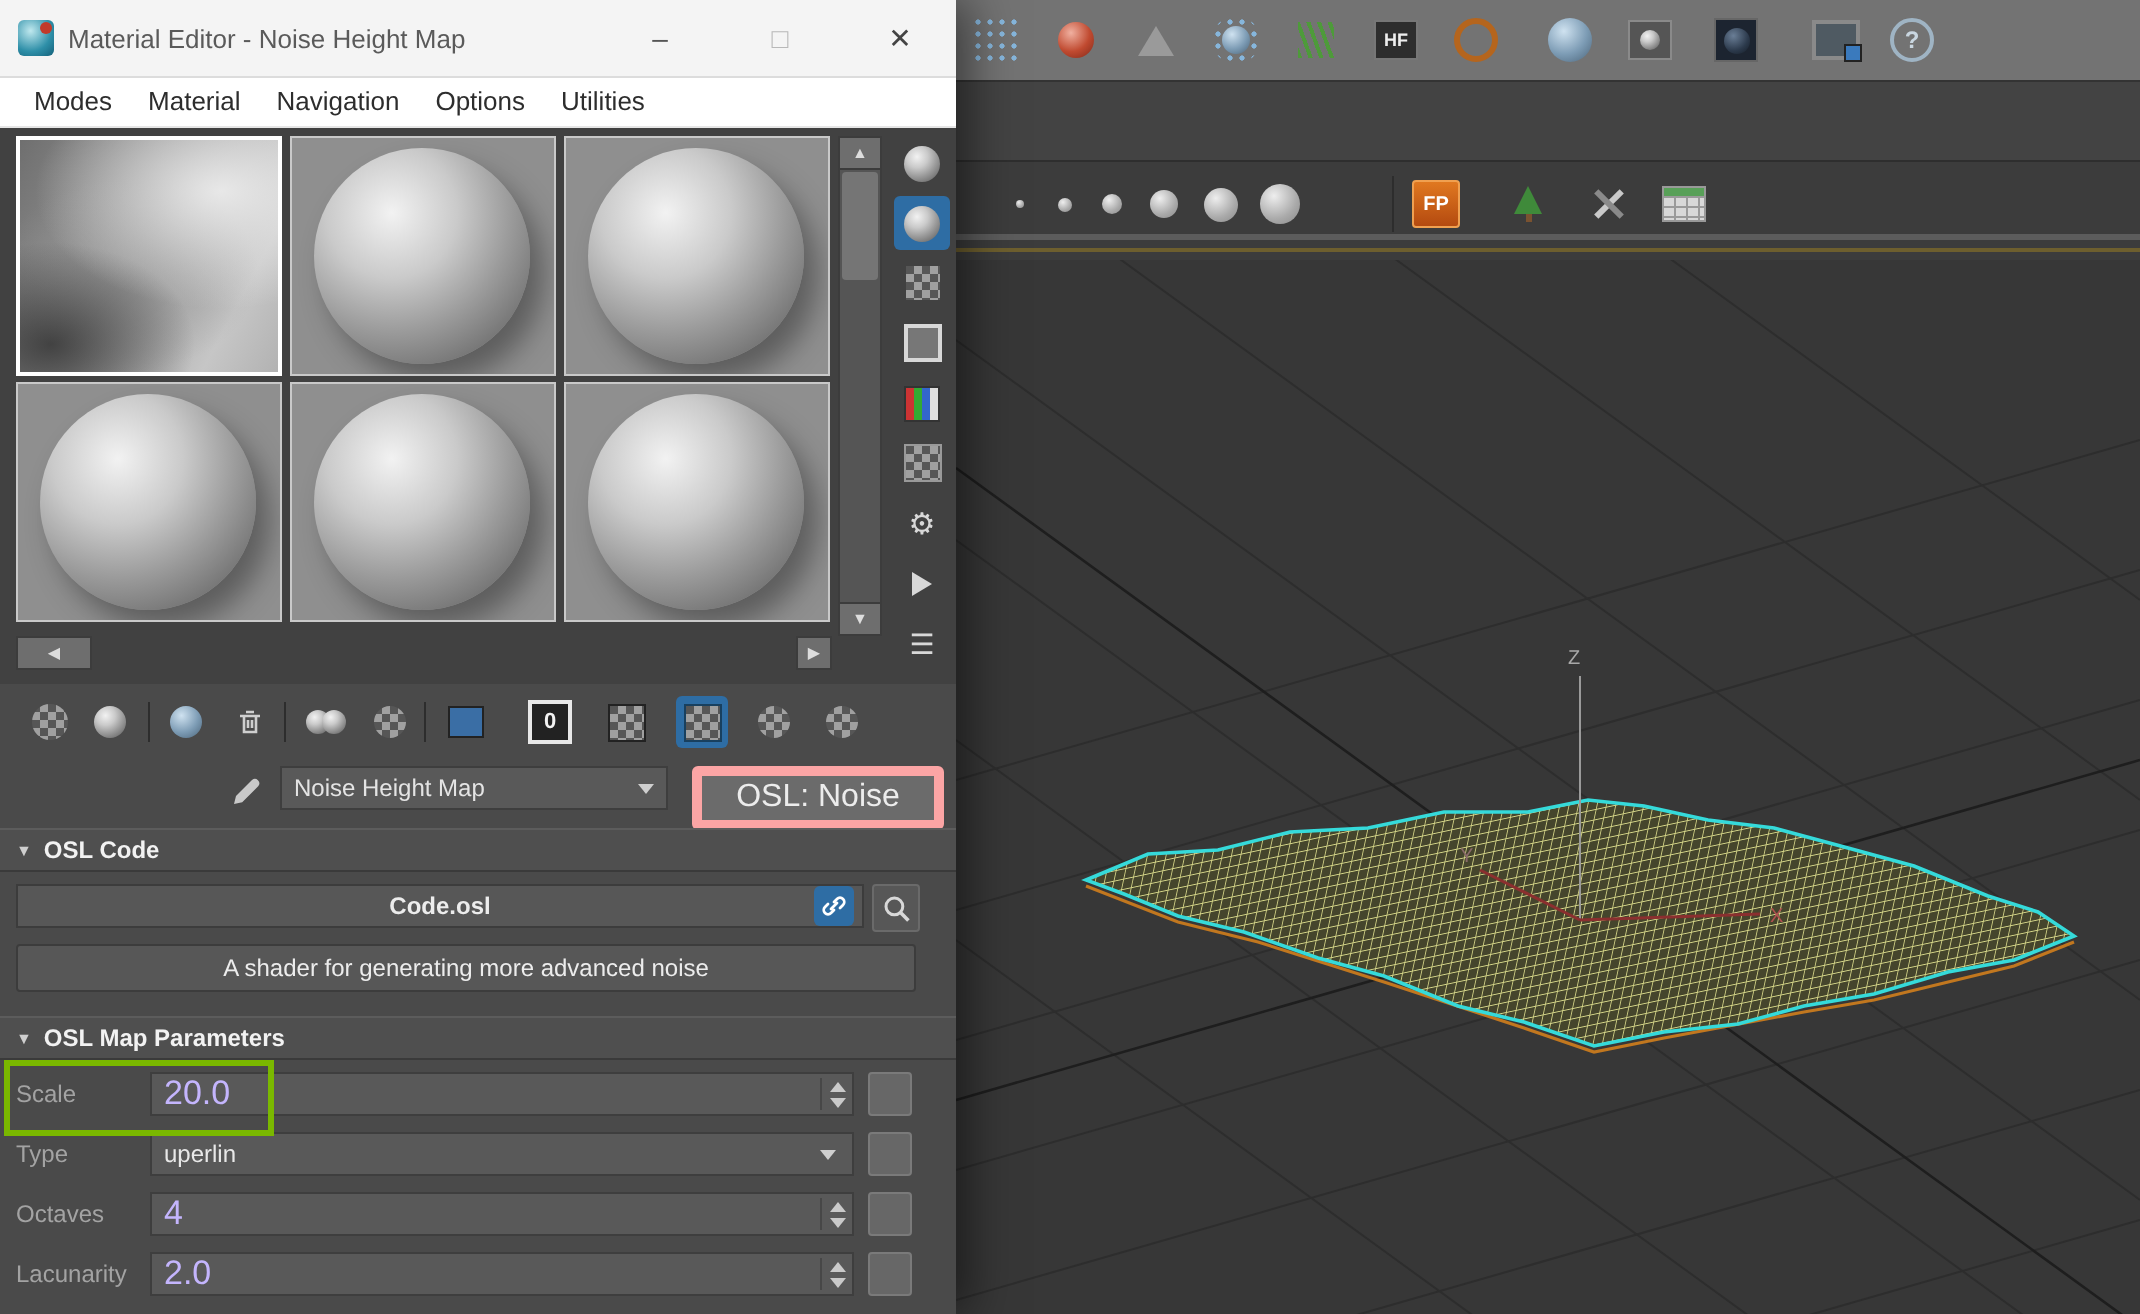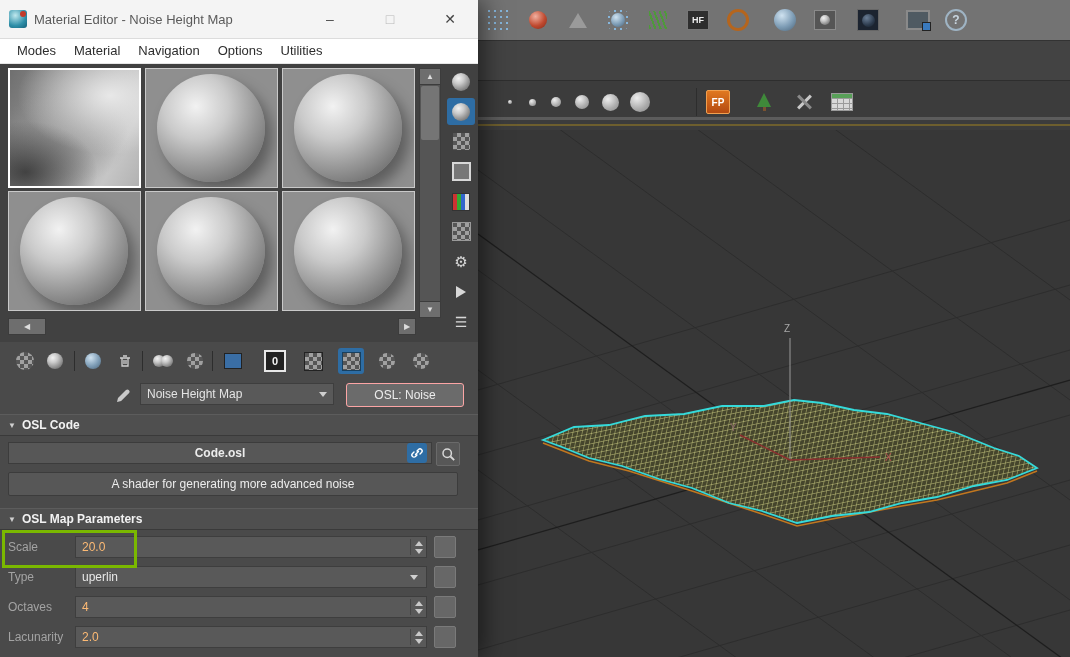--- a/index.html
+++ b/index.html
@@ -60,31 +60,31 @@
   .side-hl{background:#2e6da4;}
   .colorbars{width:16px;height:16px;background:linear-gradient(90deg,#c33 0 25%,#3a3 25% 50%,#36c 50% 75%,#ddd 75%);border:1px solid #333;}
   .sq-outline{width:15px;height:15px;border:2px solid #d8d8d8;background:#777;}
   .list-ic{color:#d8d8d8;font-size:14px;}
   .gear-ic{color:#d8d8d8;font-size:15px;}
   .mt-icon{position:absolute;top:348px;width:26px;height:26px;display:flex;align-items:center;justify-content:center;border-radius:3px;}
   .mt-hl{background:#2e6da4;}
   .zero-box{width:18px;height:18px;border:2px solid #e8e8e8;color:#f2f2f2;background:#222;font-size:11px;font-weight:bold;display:flex;align-items:center;justify-content:center;}
   .dropdown{background:#595959;border:1px solid #3e3e3e;color:#e4e4e4;font-size:12px;display:flex;align-items:center;padding:0 6px;box-sizing:border-box;}
   .dd-arrow{width:0;height:0;border-left:4px solid transparent;border-right:4px solid transparent;border-top:5px solid #cfcfcf;margin-left:auto;}
-  .osl-btn{background:#6b6b6b;border:1px solid #fca5a5;border-radius:3px;color:#ececec;font-size:12px;display:flex;align-items:center;justify-content:center;}
+  .osl-btn{background:#6b6b6b;border:5px solid #fca5a5;border-radius:3px;color:#ececec;font-size:16px;display:flex;align-items:center;justify-content:center;}
 
   .rollout-hdr{left:0;width:478px;height:22px;background:#4f4f4f;border-top:1px solid #5c5c5c;border-bottom:1px solid #3a3a3a;display:flex;align-items:center;padding-left:8px;box-sizing:border-box;color:#f2f2f2;font-size:12px;font-weight:bold;}
   .roll-arrow{font-size:8px;color:#cfcfcf;margin-right:6px;font-weight:normal;}
   .wide-field{background:#575757;border:1px solid #3c3c3c;color:#ececec;font-size:12px;font-weight:bold;display:flex;align-items:center;justify-content:center;box-sizing:border-box;}
   .chain-btn{background:#2e6da4;border-radius:3px;display:flex;align-items:center;justify-content:center;}
   .mag-btn{background:#575757;border:1px solid #6a6a6a;border-radius:2px;display:flex;align-items:center;justify-content:center;}
 
   .param-label{position:absolute;left:8px;height:22px;display:flex;align-items:center;color:#a3a3a3;font-size:12px;}
   .param-field{position:absolute;left:75px;width:352px;height:22px;background:#595959;border:1px solid #3e3e3e;box-sizing:border-box;display:flex;align-items:center;}
-  .param-input{background:transparent;border:none;outline:none;color:#fdba74;font-size:12px;font-family:"Liberation Sans",sans-serif;padding:0 0 0 6px;width:300px;}
+  .param-input{background:transparent;border:none;outline:none;color:#c4b5fd;font-size:17px;font-family:"Liberation Sans",sans-serif;padding:0 0 0 6px;width:300px;}
   .spinner{margin-left:auto;margin-right:3px;display:flex;flex-direction:column;gap:3px;align-items:center;padding-left:4px;border-left:1px solid #474747;height:16px;justify-content:center;}
   .sp-up{width:0;height:0;border-left:4px solid transparent;border-right:4px solid transparent;border-bottom:5px solid #c9c9c9;}
   .sp-dn{width:0;height:0;border-left:4px solid transparent;border-right:4px solid transparent;border-top:5px solid #c9c9c9;}
   .mini-btn{position:absolute;left:434px;width:22px;height:22px;background:#676767;border:1px solid #7a7a7a;border-radius:2px;box-sizing:border-box;}
   .green-box{left:2px;top:530px;width:129px;height:32px;border:3px solid #7ab800;pointer-events:none;z-index:5;}
   .param-value{color:#e8e8e8;font-size:12px;padding-left:6px;}
 </style>
 </head>
 <body>
 

